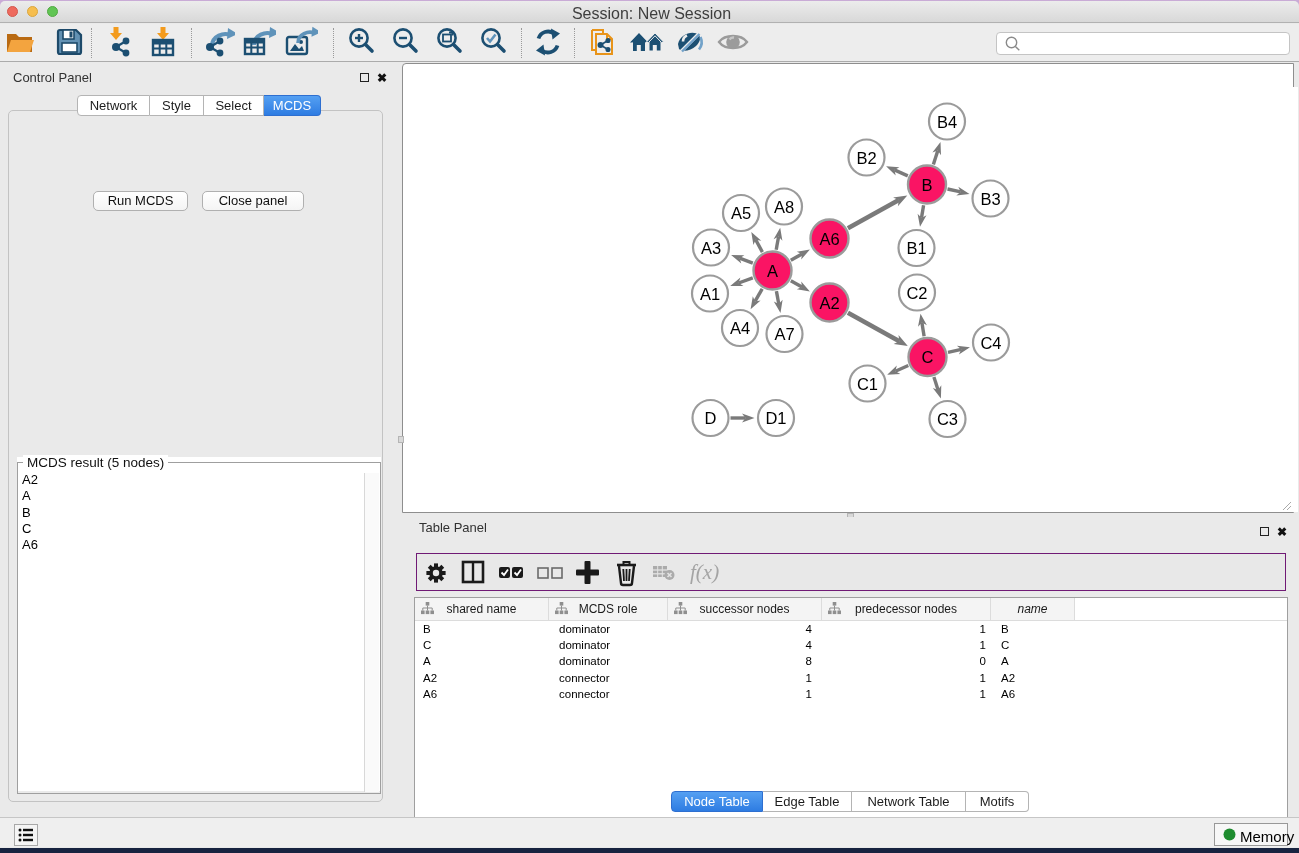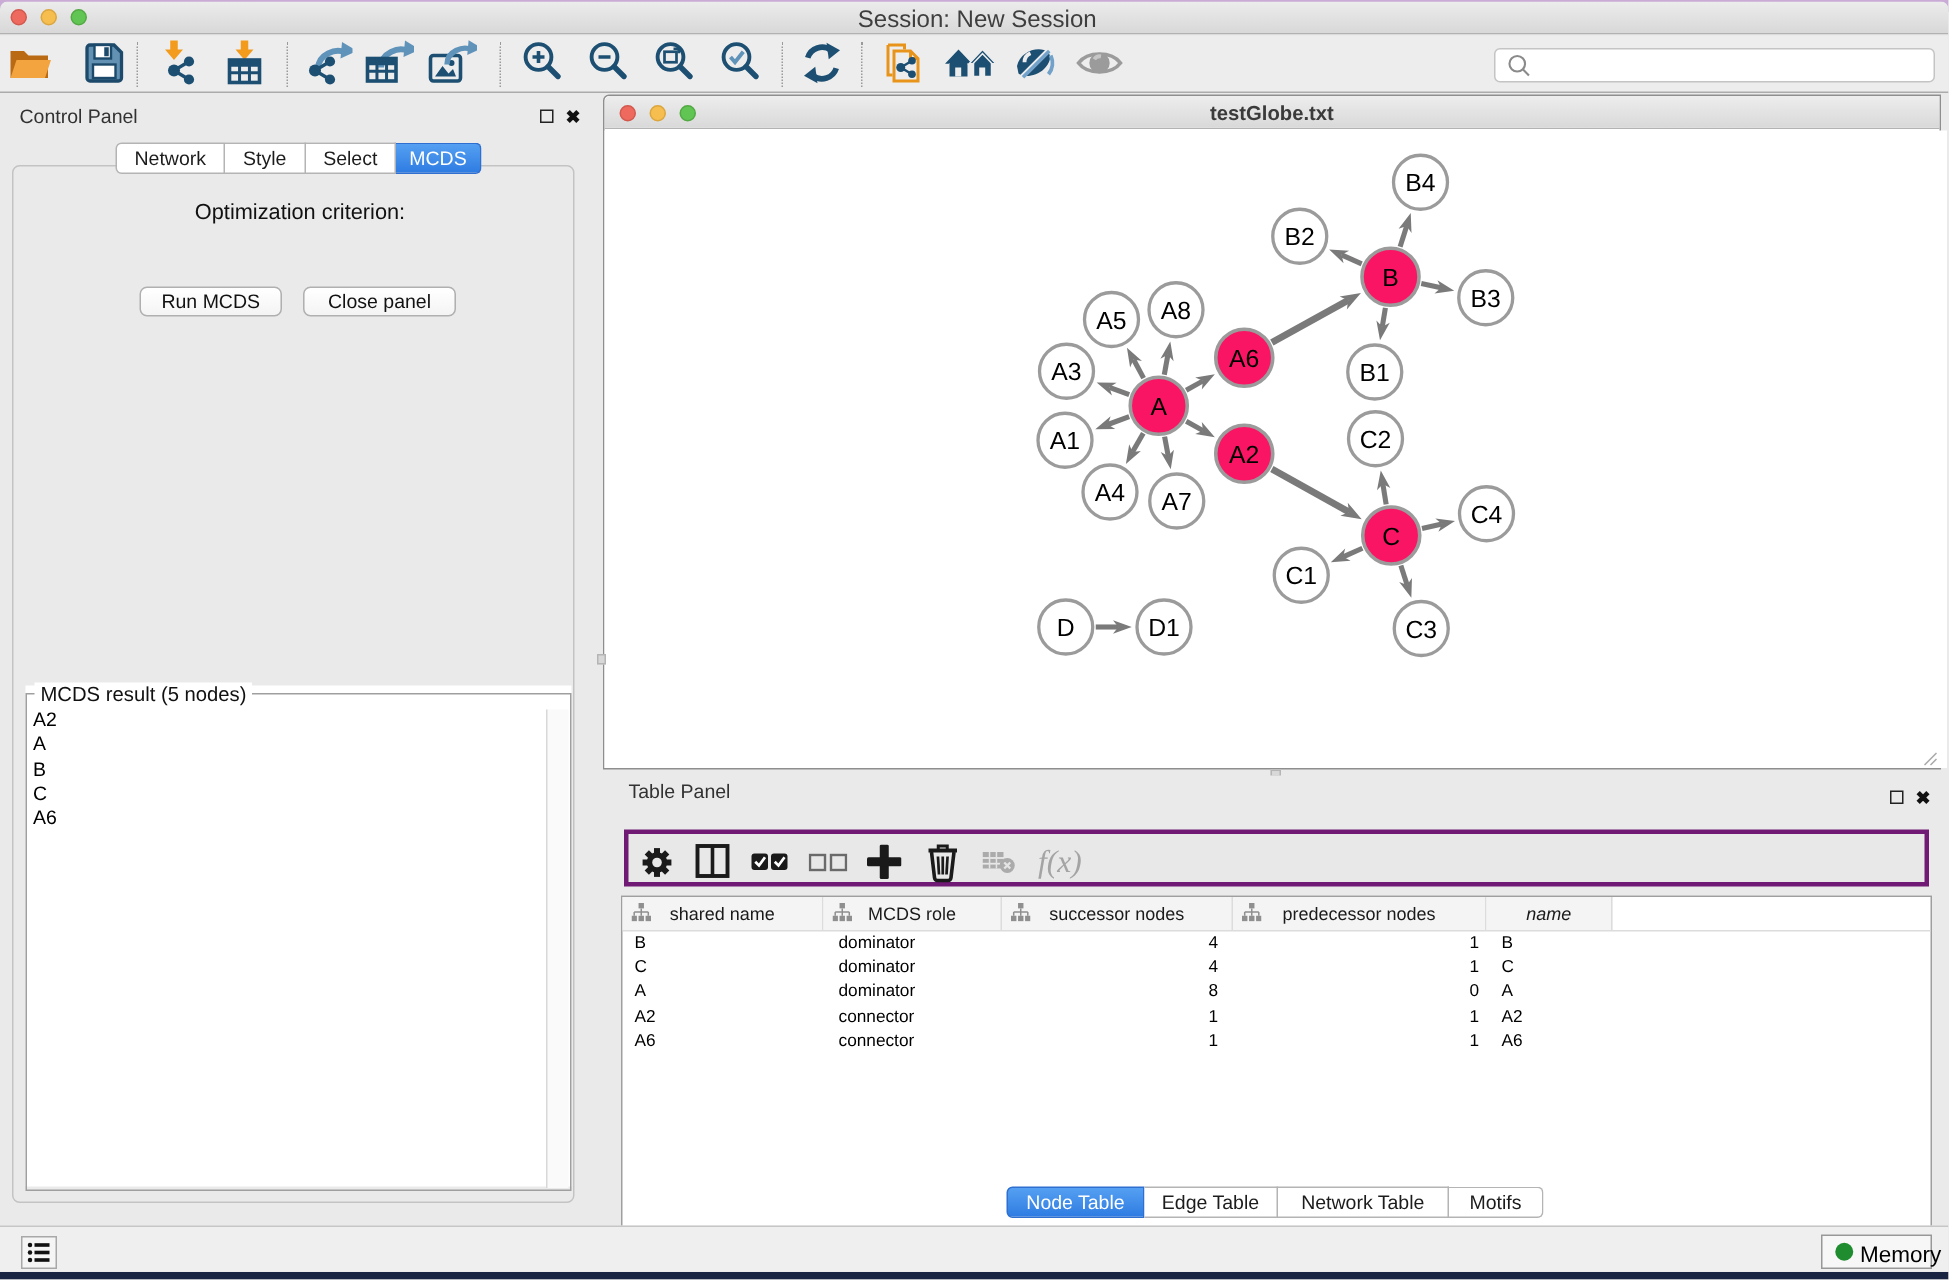--- a/index.html
+++ b/index.html
@@ -67,21 +67,21 @@
   background:linear-gradient(#ededed,#d9d9d9); border-bottom:1px solid #b3b3b3;
   border-top-left-radius:4px; }
 #netTitlebar .title { position:absolute; width:100%; text-align:center; top:4px;
   font-size:13.5px; color:#3a3a3a; font-weight:bold;}
 #canvas { position:absolute; left:0; top:23px; width:895px; height:425px; background:#fff; }
 
 
 #tpanel { left:403px; top:517px; width:896px; height:298px; background:#eaeaea; }
 #tpTitle { position:absolute; left:16px; top:3px; font-size:13px; color:#323232; }
 #tpToolbar { position:absolute; left:13px; top:36px; width:870px; height:38px;
-  background:#e8e8e8; border:3px solid #701a75; }
+  background:#e8e8e8; border:1px solid #701a75; }
 #tblWrap { position:absolute; left:11px; top:80px; width:874px; height:230px;
   background:#fff; border:1px solid #9f9f9f; }
 .thead { position:absolute; top:0; height:22px; background:#f4f4f4;
   border-right:1px solid #dcdcdc; font-size:12px; color:#1a1a1a; text-align:center;
   line-height:22px; }
 #theadLine { position:absolute; left:0; top:22px; width:872px; height:1px; background:#dcdcdc; }
 .trow { position:absolute; height:16.2px; font-size:11.5px; color:#000; line-height:16.2px; }
 
 
 #btabs { position:absolute; left:268px; top:274px; }
@@ -273,45 +273,38 @@
   <div id="cpTitle">Control Panel</div>
   <div class="winbtn-sq" style="left:360px;top:11px;"></div>
   <div class="winbtn-x" style="left:377px;top:10px;">✖</div>
   <div id="cpInner"></div>
   <div class="tabrow" style="left:77px;top:33px;">
     <div class="tab first" style="width:73px;">Network</div>
     <div class="tab" style="width:54px;">Style</div>
     <div class="tab" style="width:60px;">Select</div>
     <div class="tab last sel" style="width:57px;">MCDS</div>
   </div>
-  <div id="optLabel">Optimization criterion:</div>
   <div class="btn" style="left:93px;top:129px;width:95px;">Run MCDS</div>
   <div class="btn" style="left:202px;top:129px;width:102px;">Close panel</div>
   <div id="mcdsGroup">
     <div id="mcdsBorder">
         <div id="mcdsLegend">MCDS result (5 nodes)</div>
       </div>
     <div id="mcdsList">
       <div class="li">A2</div>
         <div class="li">A</div>
         <div class="li">B</div>
       <div class="li">C</div>
         <div class="li">A6</div>
     </div>
     <div id="mcdsScroll"></div>
   </div>
 </div>
 
 <div class="abs" id="netwin">
-  <div id="netTitlebar">
-    <div class="tl" style="left:10px;top:6px;background:#ee6a5e;border:1px solid #d3584e;"></div>
-    <div class="tl" style="left:30px;top:6px;background:#f6be4f;border:1px solid #dba63e;"></div>
-    <div class="tl" style="left:50px;top:6px;background:#61c554;border:1px solid #53a944;"></div>
-    <div class="title">testGlobe.txt</div>
-  </div>
   <div id="canvas">
     <svg width="895" height="425" id="graphsvg" font-family="Liberation Sans, sans-serif">
         <line x1="359.4" y1="165.1" x2="352.7" y2="152.7" stroke="#7a7a7a" stroke-width="3.4"></line>
 <polygon points="348.3,144.9 358.3,153.7 352.7,152.7 350.4,158.0" fill="#7a7a7a"></polygon>
 <line x1="373.2" y1="162.8" x2="375.6" y2="149.5" stroke="#7a7a7a" stroke-width="3.4"></line>
 <polygon points="377.2,140.7 379.4,153.8 375.6,149.5 370.6,152.2" fill="#7a7a7a"></polygon>
 <line x1="349.8" y1="176.1" x2="336.6" y2="171.2" stroke="#7a7a7a" stroke-width="3.4"></line>
 <polygon points="328.1,168.0 341.4,168.2 336.6,171.2 338.3,176.6" fill="#7a7a7a"></polygon>
 <line x1="349.8" y1="190.8" x2="335.6" y2="196.0" stroke="#7a7a7a" stroke-width="3.4"></line>
 <polygon points="327.2,199.1 337.4,190.5 335.6,196.0 340.5,199.0" fill="#7a7a7a"></polygon>

